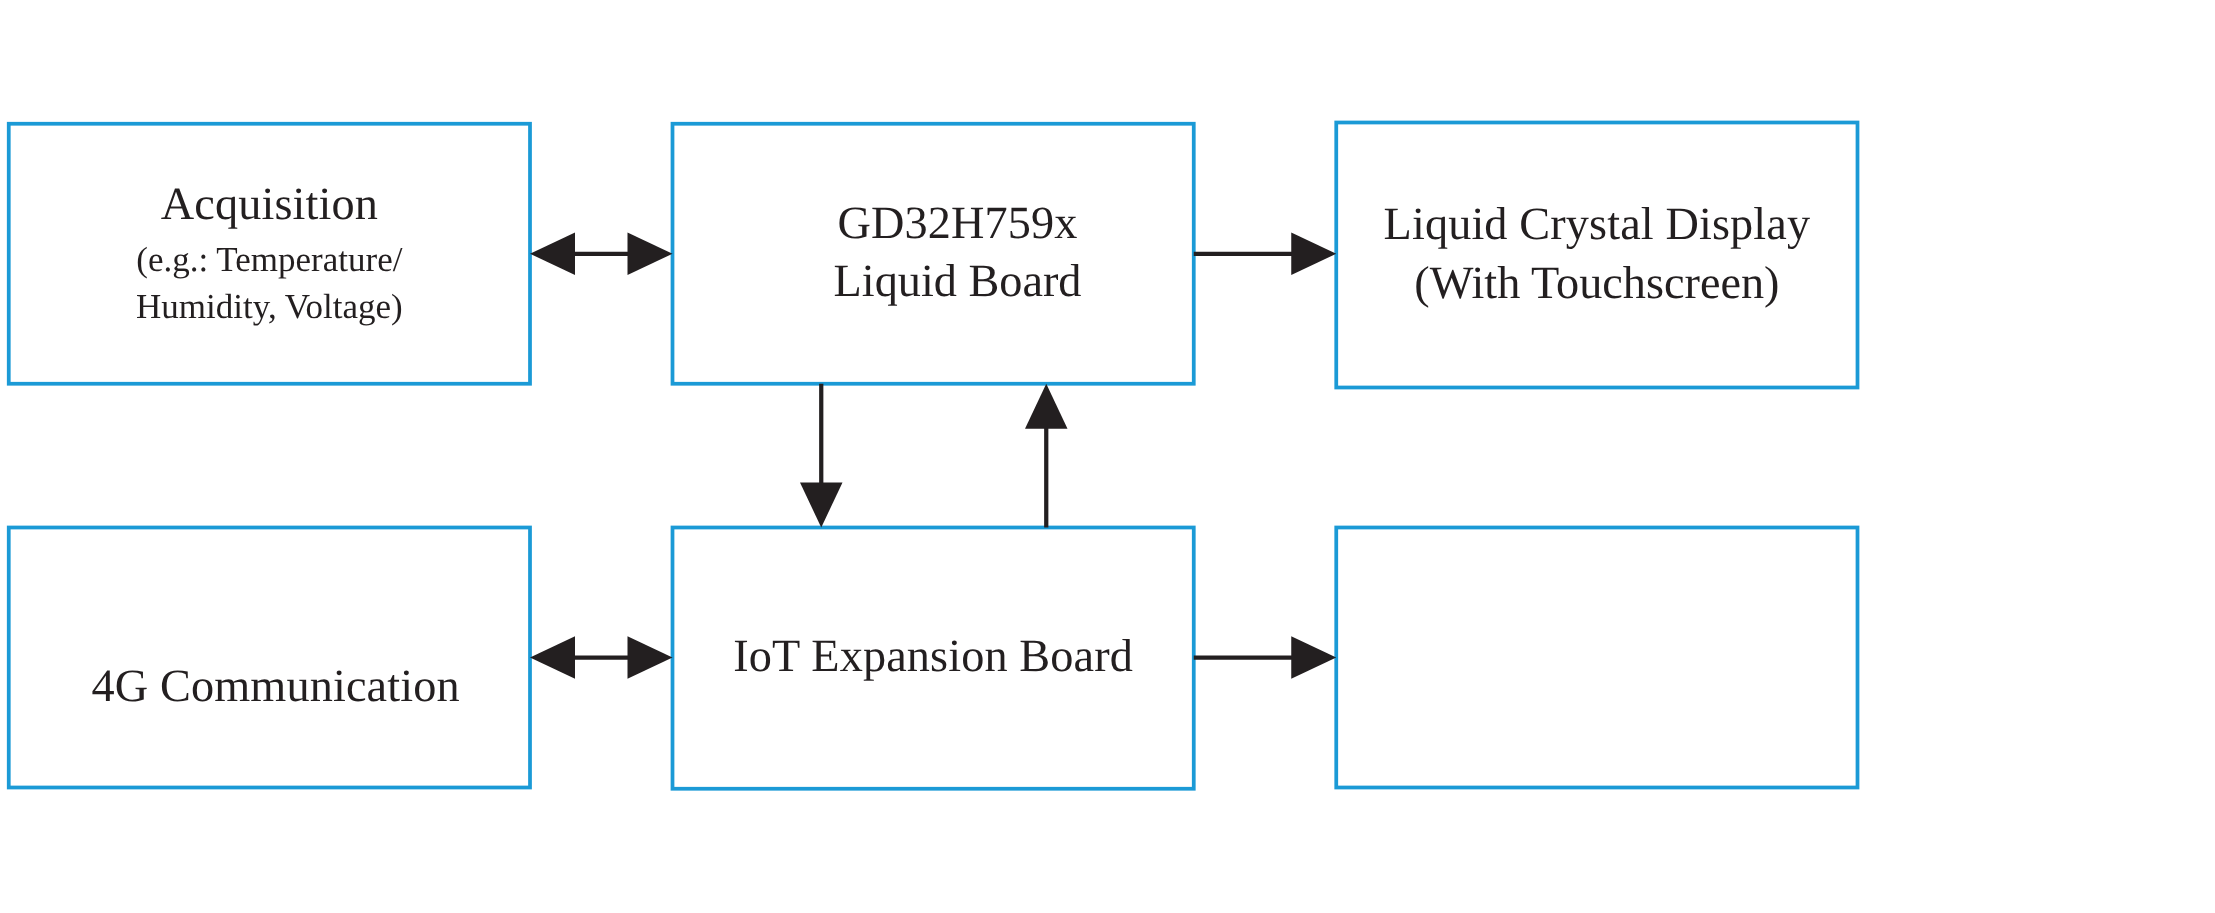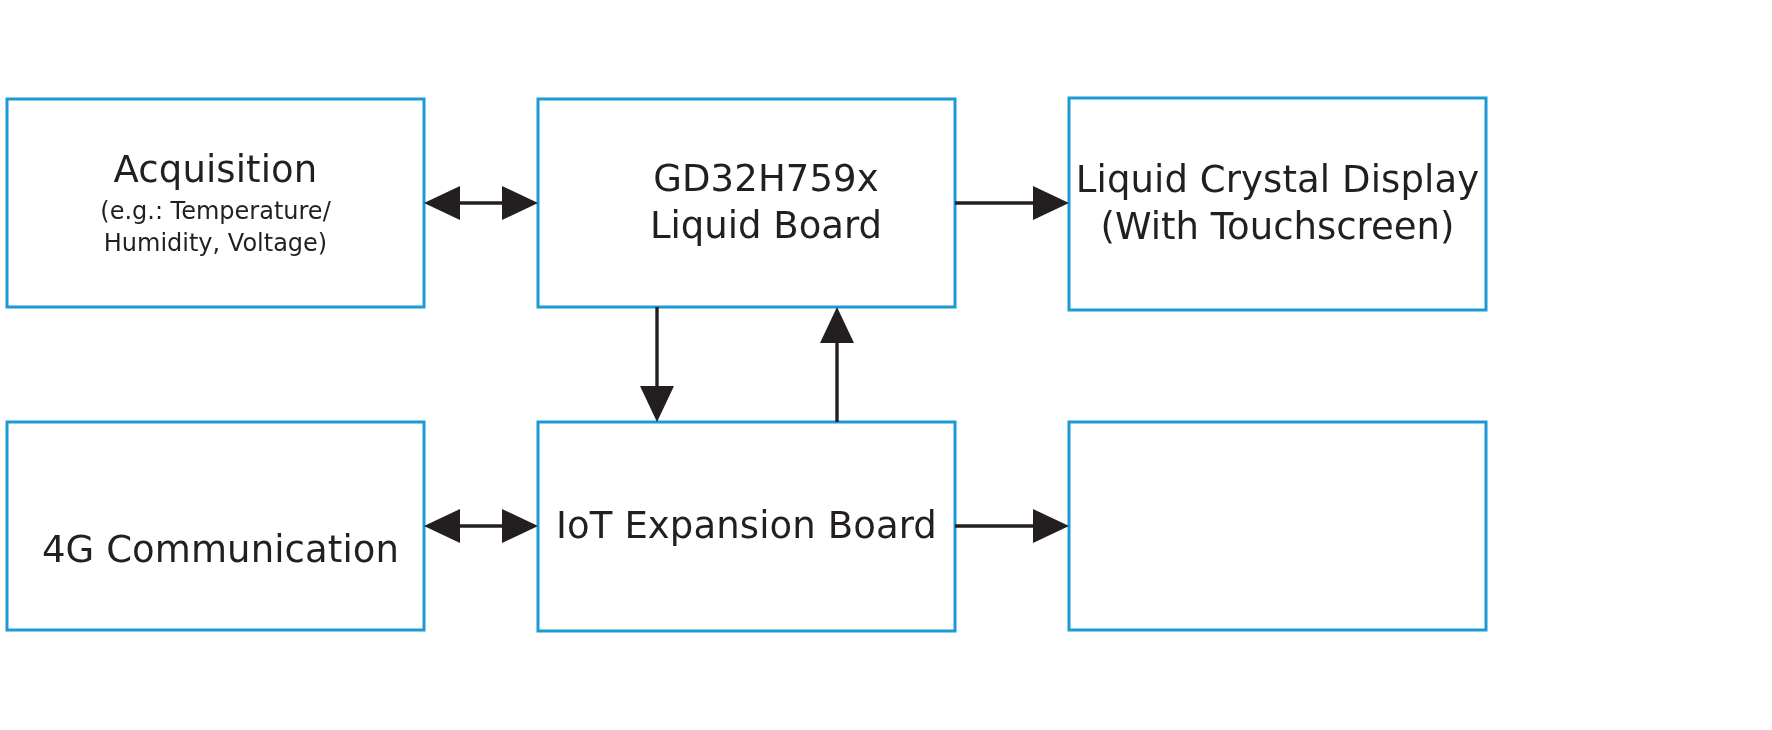--- a/index.html
+++ b/index.html
@@ -11,20 +11,21 @@
     width: 1772px;
     height: 730px;
     font-family: "DejaVu Sans", "Liberation Sans", sans-serif;
     overflow: hidden;
   }
   #diagram-root {
     position: relative;
     width: 1772px;
     height: 730px;
     background: #ffffff;
+    font-family: Liberation Serif, serif;
   }
   svg.diagram-canvas {
     position: absolute;
     left: 0;
     top: 0;
     width: 1772px;
     height: 730px;
     display: block;
   }
   .node-box {
@@ -52,21 +53,21 @@
     pointer-events: none;
   }
   .label-title {
     font-size: 37px;
     line-height: 1.26;
     font-weight: 400;
     letter-spacing: 0.1px;
     white-space: nowrap;
   }
   .label-sub {
-    font-size: 24px;
+    font-size: 28px;
     line-height: 1.32;
     font-weight: 400;
     margin-top: 3px;
     white-space: pre-line;
   }
   .label-line2 {
     font-size: 37px;
     line-height: 1.26;
     white-space: nowrap;
   }

